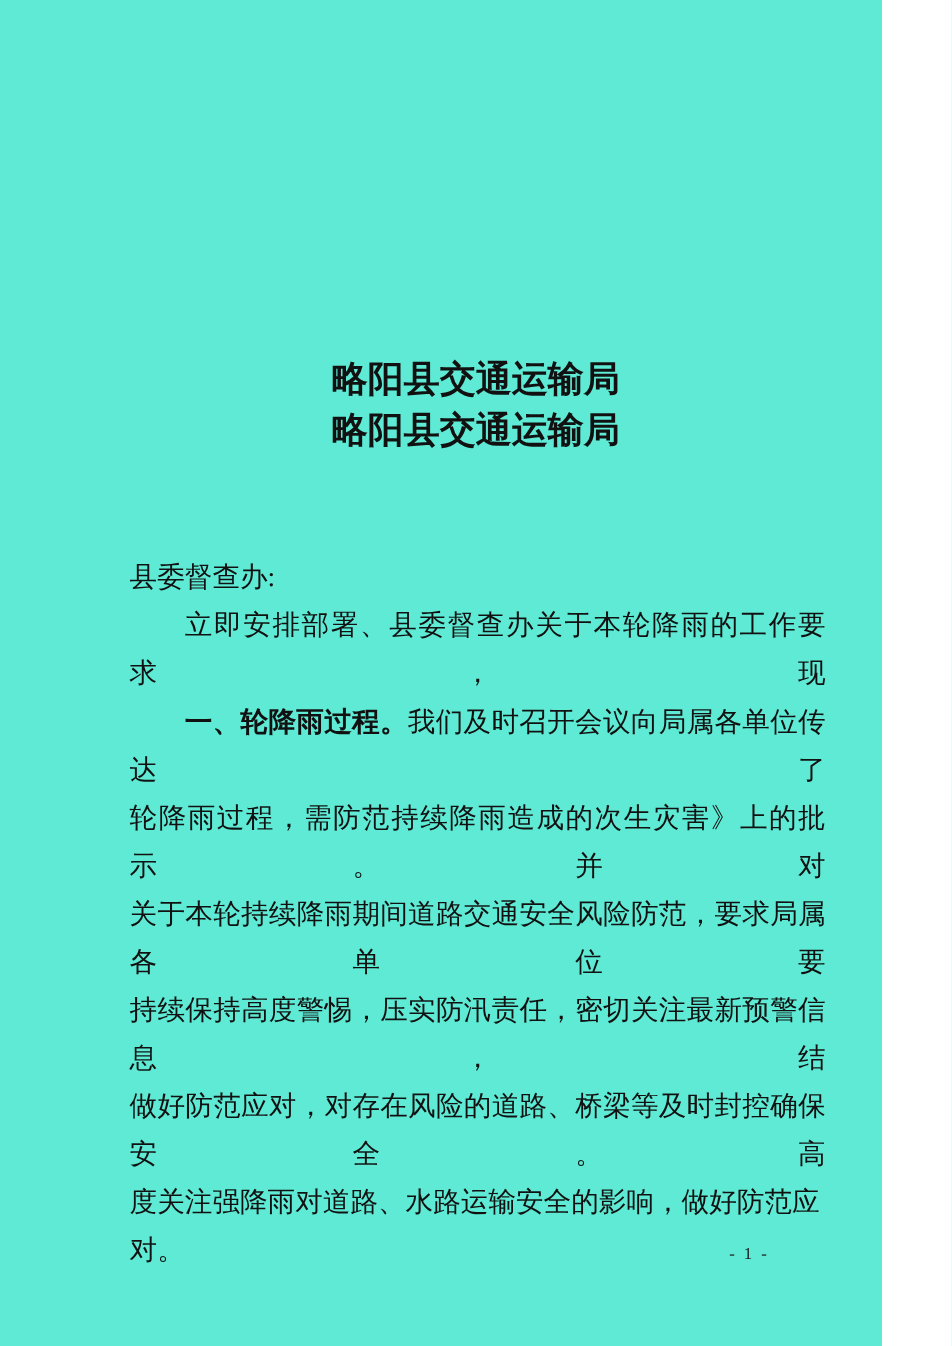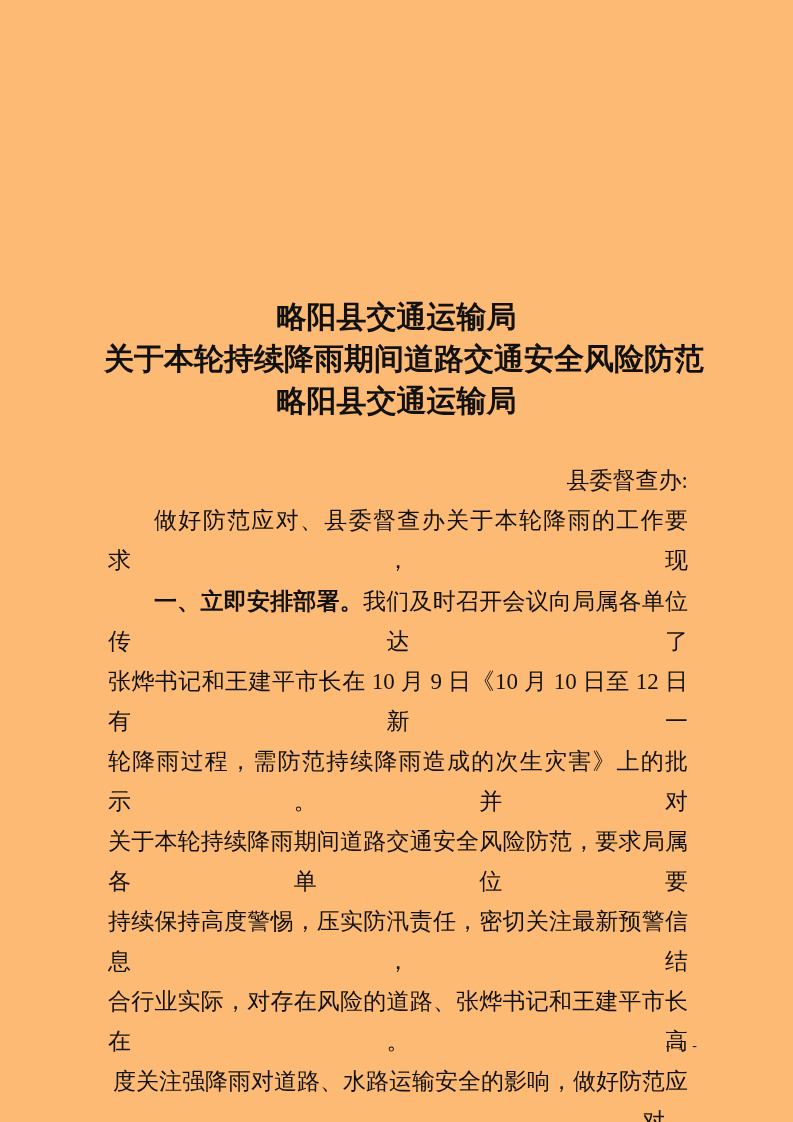--- a/index.html
+++ b/index.html
@@ -1,20 +1,20 @@
 <!DOCTYPE html>
 <html><head>
 <meta charset="utf-8">
 <style>
   html, body { margin: 0; padding: 0; background: #ffffff; }
   .page {
     position: relative;
-    width: 793px;
+    width: 735px;
     height: 1122px;
-    background: #fdba74;
+    background: #5eead4;
     color: #111111;
     overflow: hidden;
     font-family: "Liberation Serif", "DejaVu Serif", serif;
   }
   .title {
     position: absolute;
     top: 296px;
     left: 104px;
     width: 585px;
     text-align: center;
@@ -26,21 +26,21 @@
   .title-line { white-space: nowrap; }
   .doc-body {
     position: absolute;
     top: 461px;
     left: 108px;
     width: 580px;
     font-size: 23px;
     line-height: 40px;
     font-family: "Liberation Serif", "DejaVu Serif", serif;
   }
-  .line { min-height: 40px; text-align: right; }
+  .line { min-height: 40px; }
   .line.indent { text-indent: 46px; }
   .line.fill {
     text-align: justify;
     text-align-last: justify;
     text-justify: inter-character;
   }
   .lead {
     font-family: "Liberation Sans", "DejaVu Sans", sans-serif;
     font-weight: 700;
   }
@@ -54,31 +54,29 @@
     font-family: "Liberation Serif", "DejaVu Serif", serif;
   }
 </style>
 </head>
 <body>
 
 <div class="page">
 
   <div class="title">
     <div class="title-line">略阳县交通运输局</div>
-    <div class="title-line">关于本轮持续降雨期间道路交通安全风险防范</div>
     <div class="title-line">略阳县交通运输局</div>
   </div>
 
   <div class="doc-body" id="doc-body">
       <div class="line"><span>县委督查办:</span></div>
-      <div class="line indent fill"><span>做好防范应对、县委督查办关于本轮降雨的工作要求，现</span></div>
-      <div class="line indent fill"><span class="lead">一、立即安排部署。</span><span>我们及时召开会议向局属各单位传达了</span></div>
-      <div class="line fill"><span>张烨书记和王建平市长在 10 月 9 日《10 月 10 日至 12 日有新一</span></div>
+      <div class="line indent fill"><span>立即安排部署、县委督查办关于本轮降雨的工作要求，现</span></div>
+      <div class="line indent fill"><span class="lead">一、轮降雨过程。</span><span>我们及时召开会议向局属各单位传达了</span></div>
       <div class="line fill"><span>轮降雨过程，需防范持续降雨造成的次生灾害》上的批示。并对</span></div>
       <div class="line fill"><span>关于本轮持续降雨期间道路交通安全风险防范，要求局属各单位要</span></div>
       <div class="line fill"><span>持续保持高度警惕，压实防汛责任，密切关注最新预警信息，结</span></div>
-      <div class="line fill"><span>合行业实际，对存在风险的道路、张烨书记和王建平市长在。高</span></div>
+      <div class="line fill"><span>做好防范应对，对存在风险的道路、桥梁等及时封控确保安全。高</span></div>
       <div class="line"><span>度关注强降雨对道路、水路运输安全的影响，做好防范应对。</span></div>
     </div>
 
   <div class="page-number">- 1 -</div>
 
 </div>
 
 </body></html>

